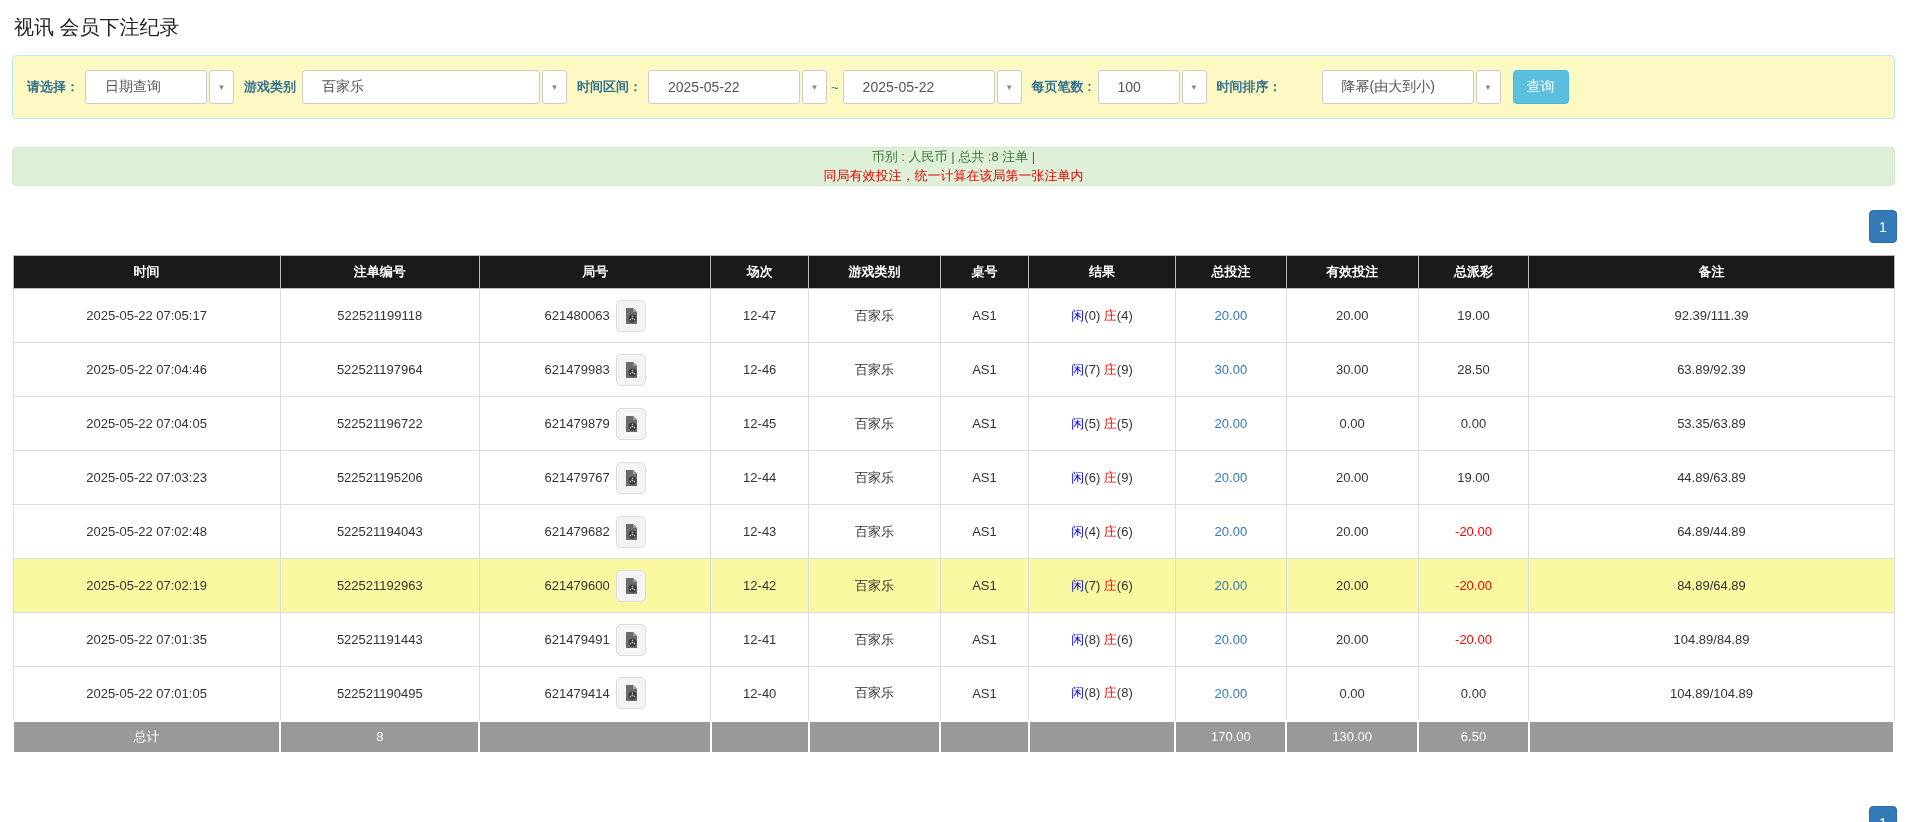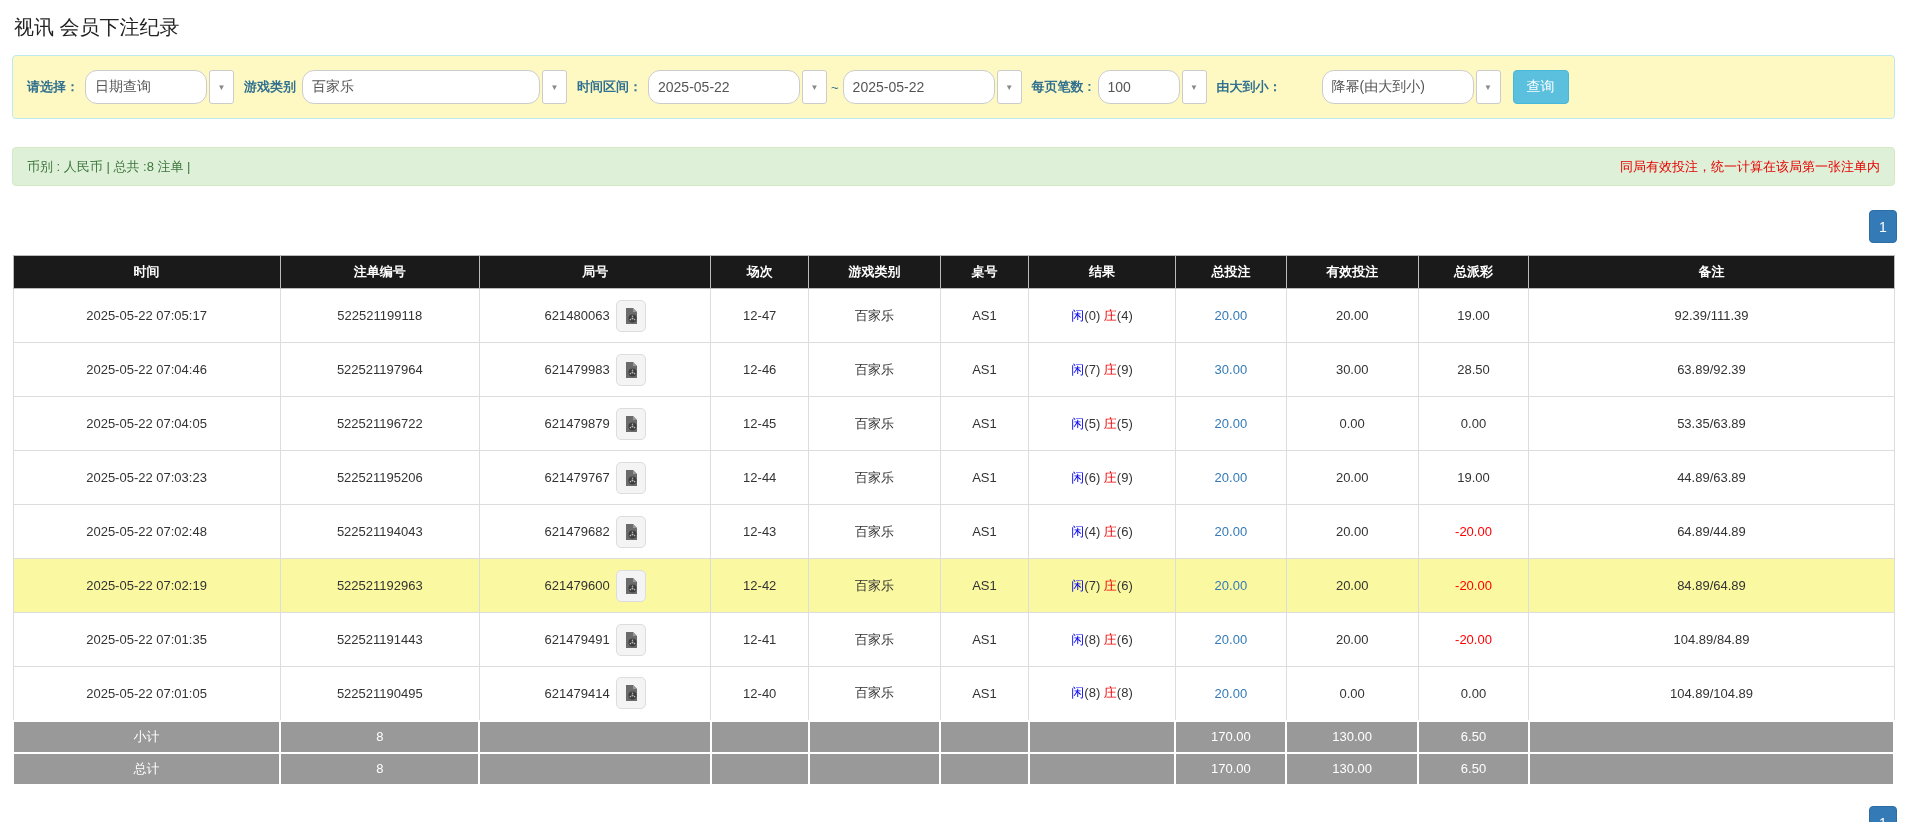--- a/index.html
+++ b/index.html
@@ -18,22 +18,22 @@
     background: #fef9c3;
     border: 1px solid #bce8f1;
     border-radius: 4px;
     padding: 14px 10px;
     display: flex;
     align-items: center;
   }
   .flabel { color: #31708f; font-weight: bold; font-size: 13px; white-space: nowrap; margin: 0 6px 0 10px; }
   .combo { display: flex; align-items: stretch; height: 34px; }
   .combo-text {
-    background: #fff; border: 1px solid #ccc; border-radius: 12px;
-    padding: 0 9px; display: flex; align-items: center;
+    background: #fff; border: 1px solid #ccc; border-radius: 3px;
+    padding: 0 19px; display: flex; align-items: center;
     font-size: 14px; color: #555; white-space: nowrap;
   }
   .combo-btn {
     width: 25px; margin-left: 2px; background: #fff; border: 1px solid #ccc; border-radius: 3px;
     display: flex; align-items: center; justify-content: center; color: #888; font-size: 8px;
     cursor: pointer;
   }
   .w-qtype { width: 122px; }
   .w-game  { width: 238px; }
   .w-date  { width: 152px; }
@@ -47,20 +47,21 @@
     font-family: Liberation Sans, sans-serif;
   }
 
   
   .summary-bar {
     margin: 28px 12px 0 12px;
     background: #dff0d8; border: 1px solid #d6e9c6; border-radius: 4px;
     height: 39px; padding: 0 14px;
     display: flex; align-items: center; justify-content: space-between;
     font-size: 13px;
+    flex-direction: column;
   }
   .summary-left  { color: #3c763d; }
   .summary-right { color: #e60000; }
 
   
   .pager-top { margin: 24px 10px 12px 12px; display: flex; justify-content: flex-end; }
   .page-btn {
     min-width: 28px; height: 33px; padding: 0 6px;
     background: #337ab7; border: 1px solid #2e6da4; border-radius: 4px;
     color: #fff; font-size: 14px;
@@ -130,21 +131,21 @@
     <span class="combo-text w-date">2025-05-22</span>
     <span class="combo-btn">▼</span>
   </div>
 
   <span class="flabel">每页笔数 :</span>
   <div class="combo">
     <span class="combo-text w-size">100</span>
     <span class="combo-btn">▼</span>
   </div>
 
-  <span class="flabel">由大到小：</span>
+  <span class="flabel">时间排序：</span>
   <div class="combo">
     <span class="combo-text w-sort">降幂(由大到小)</span>
     <span class="combo-btn">▼</span>
   </div>
 
   <button class="query-btn">查询</button>
 </div>
 
 <div class="summary-bar">
   <span class="summary-left">币别 : 人民币 | 总共 :8 注单 |</span>
@@ -389,43 +390,30 @@
         <td>AS1</td>
         <td><span class="res-player">闲</span><span>(8) </span><span class="res-banker">庄</span><span>(8)</span></td>
         <td><a class="bet-link">20.00</a></td>
         <td>0.00</td>
         <td>0.00</td>
         <td>104.89/104.89</td>
       </tr>
     </tbody>
   <tfoot>
       <tr>
-        <td>小计</td>
+        <td>总计</td>
         <td>8</td>
         <td></td>
         <td></td>
         <td></td>
         <td></td>
         <td></td>
         <td>170.00</td>
         <td>130.00</td>
         <td>6.50</td>
         <td></td>
       </tr>
-      <tr>
-        <td>总计</td>
-        <td>8</td>
-        <td></td>
-        <td></td>
-        <td></td>
-        <td></td>
-        <td></td>
-        <td>170.00</td>
-        <td>130.00</td>
-        <td>6.50</td>
-        <td></td>
-      </tr>
     </tfoot>
 </table>
 
 <div class="pager-bottom">
   <div class="page-btn">1</div>
 </div>
 
 </body></html>

